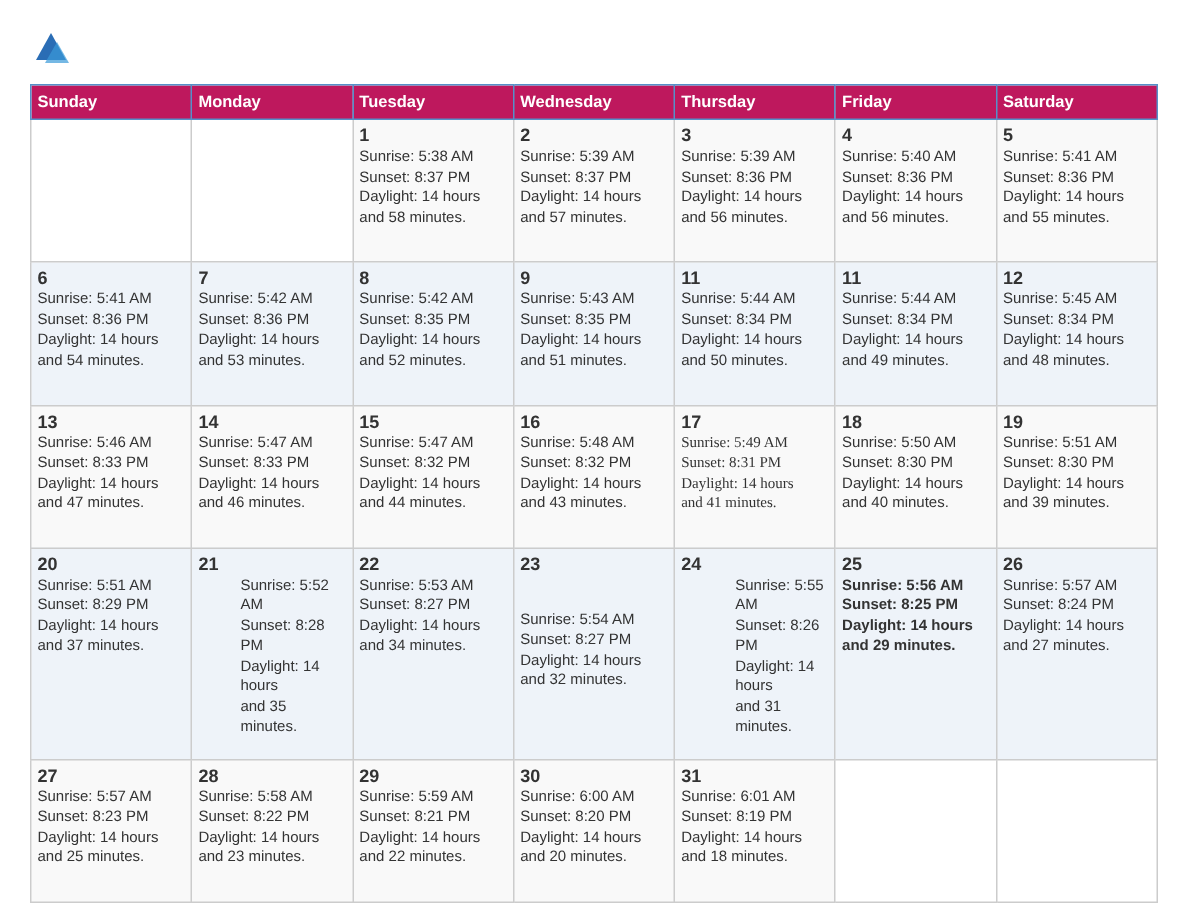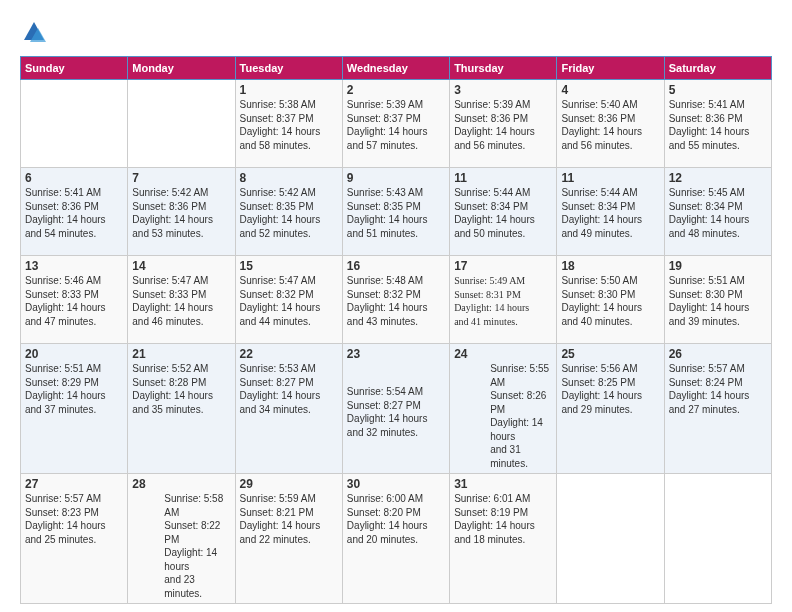--- a/index.html
+++ b/index.html
@@ -283,21 +283,21 @@
         <tr>
           <td>
             <span class="day-number">20</span>
             <div class="day-info" style="white-space: pre-line;">Sunrise: 5:51 AM
 Sunset: 8:29 PM
 Daylight: 14 hours
 and 37 minutes.</div>
           </td>
           <td>
             <span class="day-number">21</span>
-            <div class="day-info" style="white-space: pre-line;">Sunrise: 5:52 AM
+            <div class="day-info" style="white-space: pre-line; margin-left: 28px;">Sunrise: 5:52 AM
 Sunset: 8:28 PM
 Daylight: 14 hours
 and 35 minutes.</div>
           </td>
           <td>
             <span class="day-number">22</span>
             <div class="day-info" style="white-space: pre-line;">Sunrise: 5:53 AM
 Sunset: 8:27 PM
 Daylight: 14 hours
 and 34 minutes.</div>
@@ -311,21 +311,21 @@
           </td>
           <td>
             <span class="day-number">24</span>
             <div class="day-info" style="white-space: pre-line; margin-left: 36px;">Sunrise: 5:55 AM
 Sunset: 8:26 PM
 Daylight: 14 hours
 and 31 minutes.</div>
           </td>
           <td>
             <span class="day-number">25</span>
-            <div class="day-info" style="white-space: pre-line;">Sunrise: 5:56 AM
+            <div class="day-info" style="white-space: pre-line; font-weight: bold;">Sunrise: 5:56 AM
 Sunset: 8:25 PM
 Daylight: 14 hours
 and 29 minutes.</div>
           </td>
           <td>
             <span class="day-number">26</span>
             <div class="day-info" style="white-space: pre-line;">Sunrise: 5:57 AM
 Sunset: 8:24 PM
 Daylight: 14 hours
 and 27 minutes.</div>
@@ -334,21 +334,21 @@
         <tr>
           <td>
             <span class="day-number">27</span>
             <div class="day-info" style="white-space: pre-line;">Sunrise: 5:57 AM
 Sunset: 8:23 PM
 Daylight: 14 hours
 and 25 minutes.</div>
           </td>
           <td>
             <span class="day-number">28</span>
-            <div class="day-info" style="white-space: pre-line; margin-left: 32px;">Sunrise: 5:58 AM
+            <div class="day-info" style="white-space: pre-line;">Sunrise: 5:58 AM
 Sunset: 8:22 PM
 Daylight: 14 hours
 and 23 minutes.</div>
           </td>
           <td>
             <span class="day-number">29</span>
             <div class="day-info" style="white-space: pre-line;">Sunrise: 5:59 AM
 Sunset: 8:21 PM
 Daylight: 14 hours
 and 22 minutes.</div>

